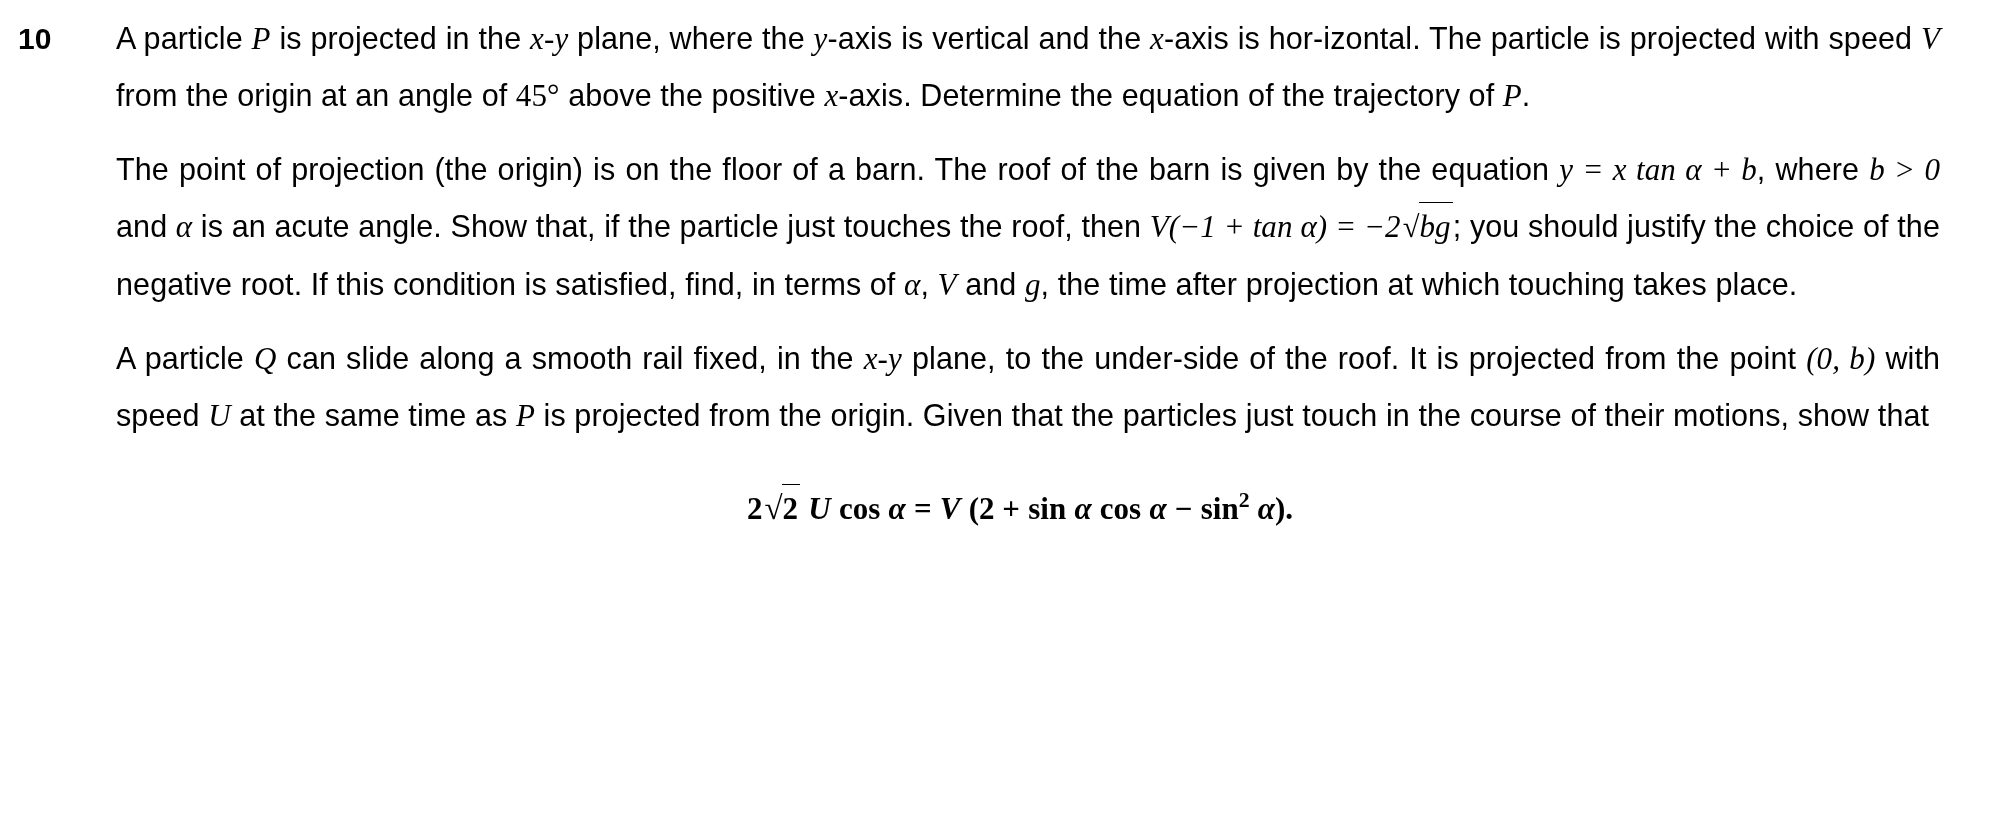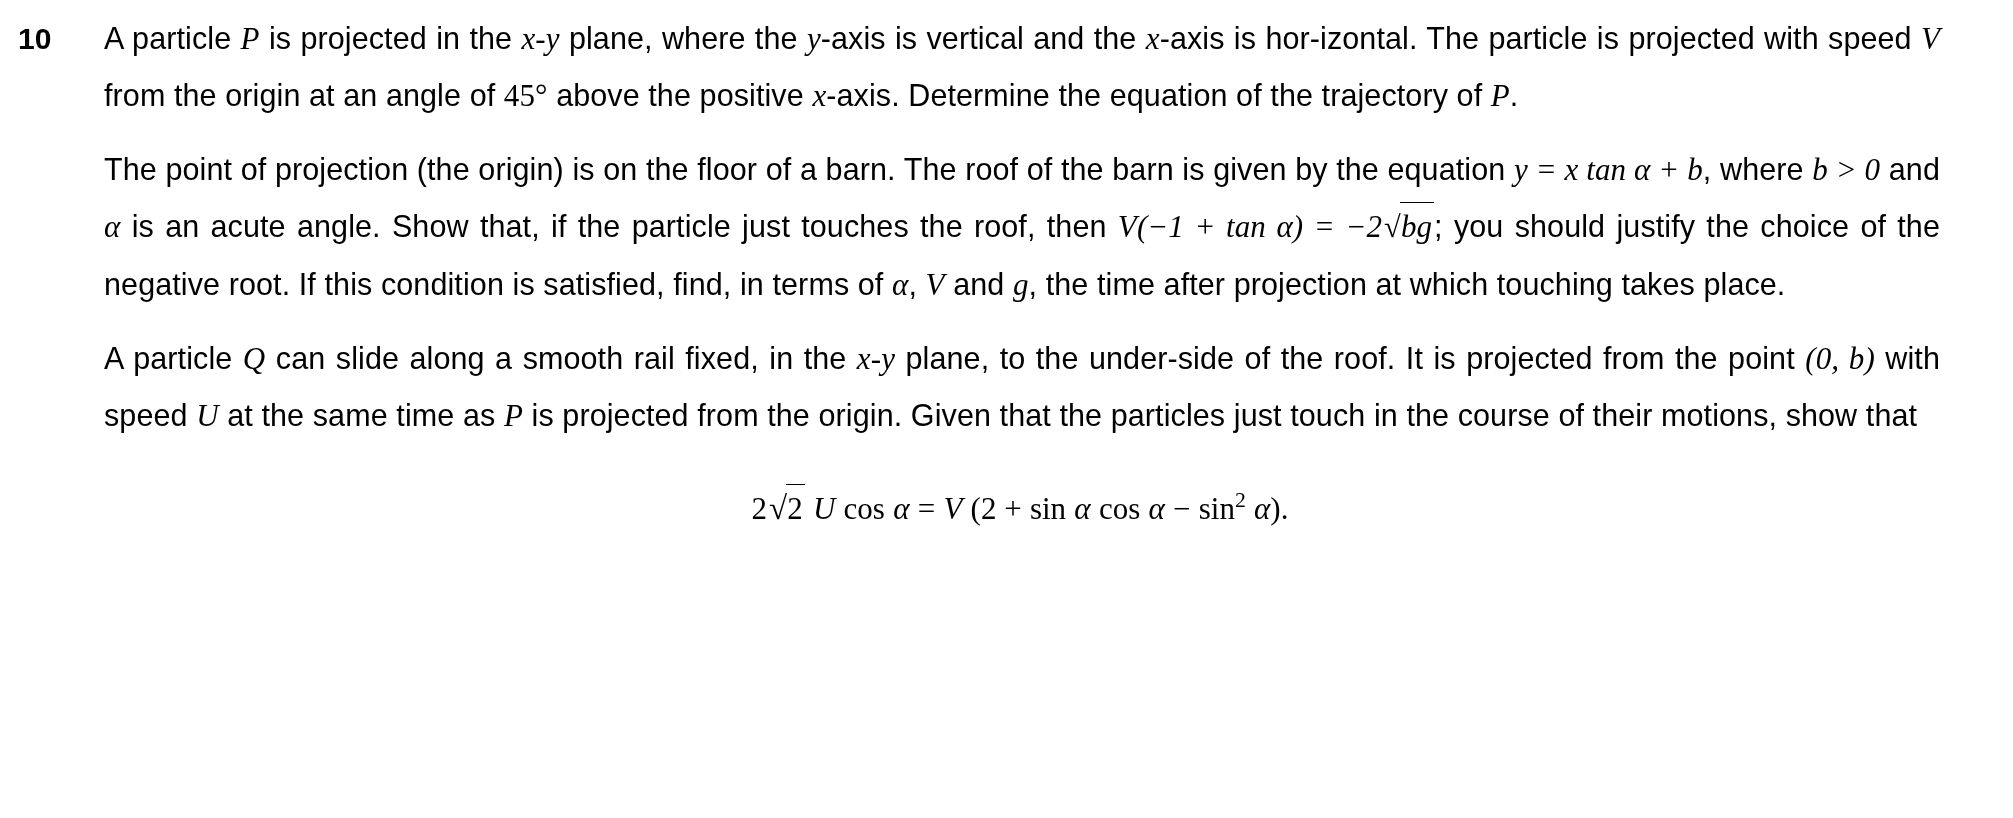--- a/index.html
+++ b/index.html
@@ -41,21 +41,21 @@
     padding-right: 40px;
     box-sizing: border-box;
     max-width: 1880px;
   }
   .para {
     font-family: "Liberation Sans", sans-serif;
     font-size: 30.5px;
     line-height: 57px;
     text-align: justify;
     text-justify: inter-word;
-    margin: 0 0 17px 4px;
+    margin: 0 0 17px 16px;
     letter-spacing: 0.1px;
   }
   .para:last-child {
     margin-bottom: 0;
   }
   .m {
     font-family: "Liberation Serif", serif;
     font-style: italic;
     font-size: 31px;
   }
@@ -63,20 +63,21 @@
     font-family: "Liberation Serif", serif;
     font-style: normal;
     font-size: 31px;
   }
   .display {
     text-align: center;
     font-family: "Liberation Serif", serif;
     font-size: 33px;
     margin-top: 40px;
     line-height: 48px;
+    font-weight: bold;
   }
   .sqrt {
     display: inline-block;
     position: relative;
     padding-left: 2px;
   }
   .sqrt > .rad {
     font-family: "Liberation Serif", serif;
     font-style: normal;
   }

